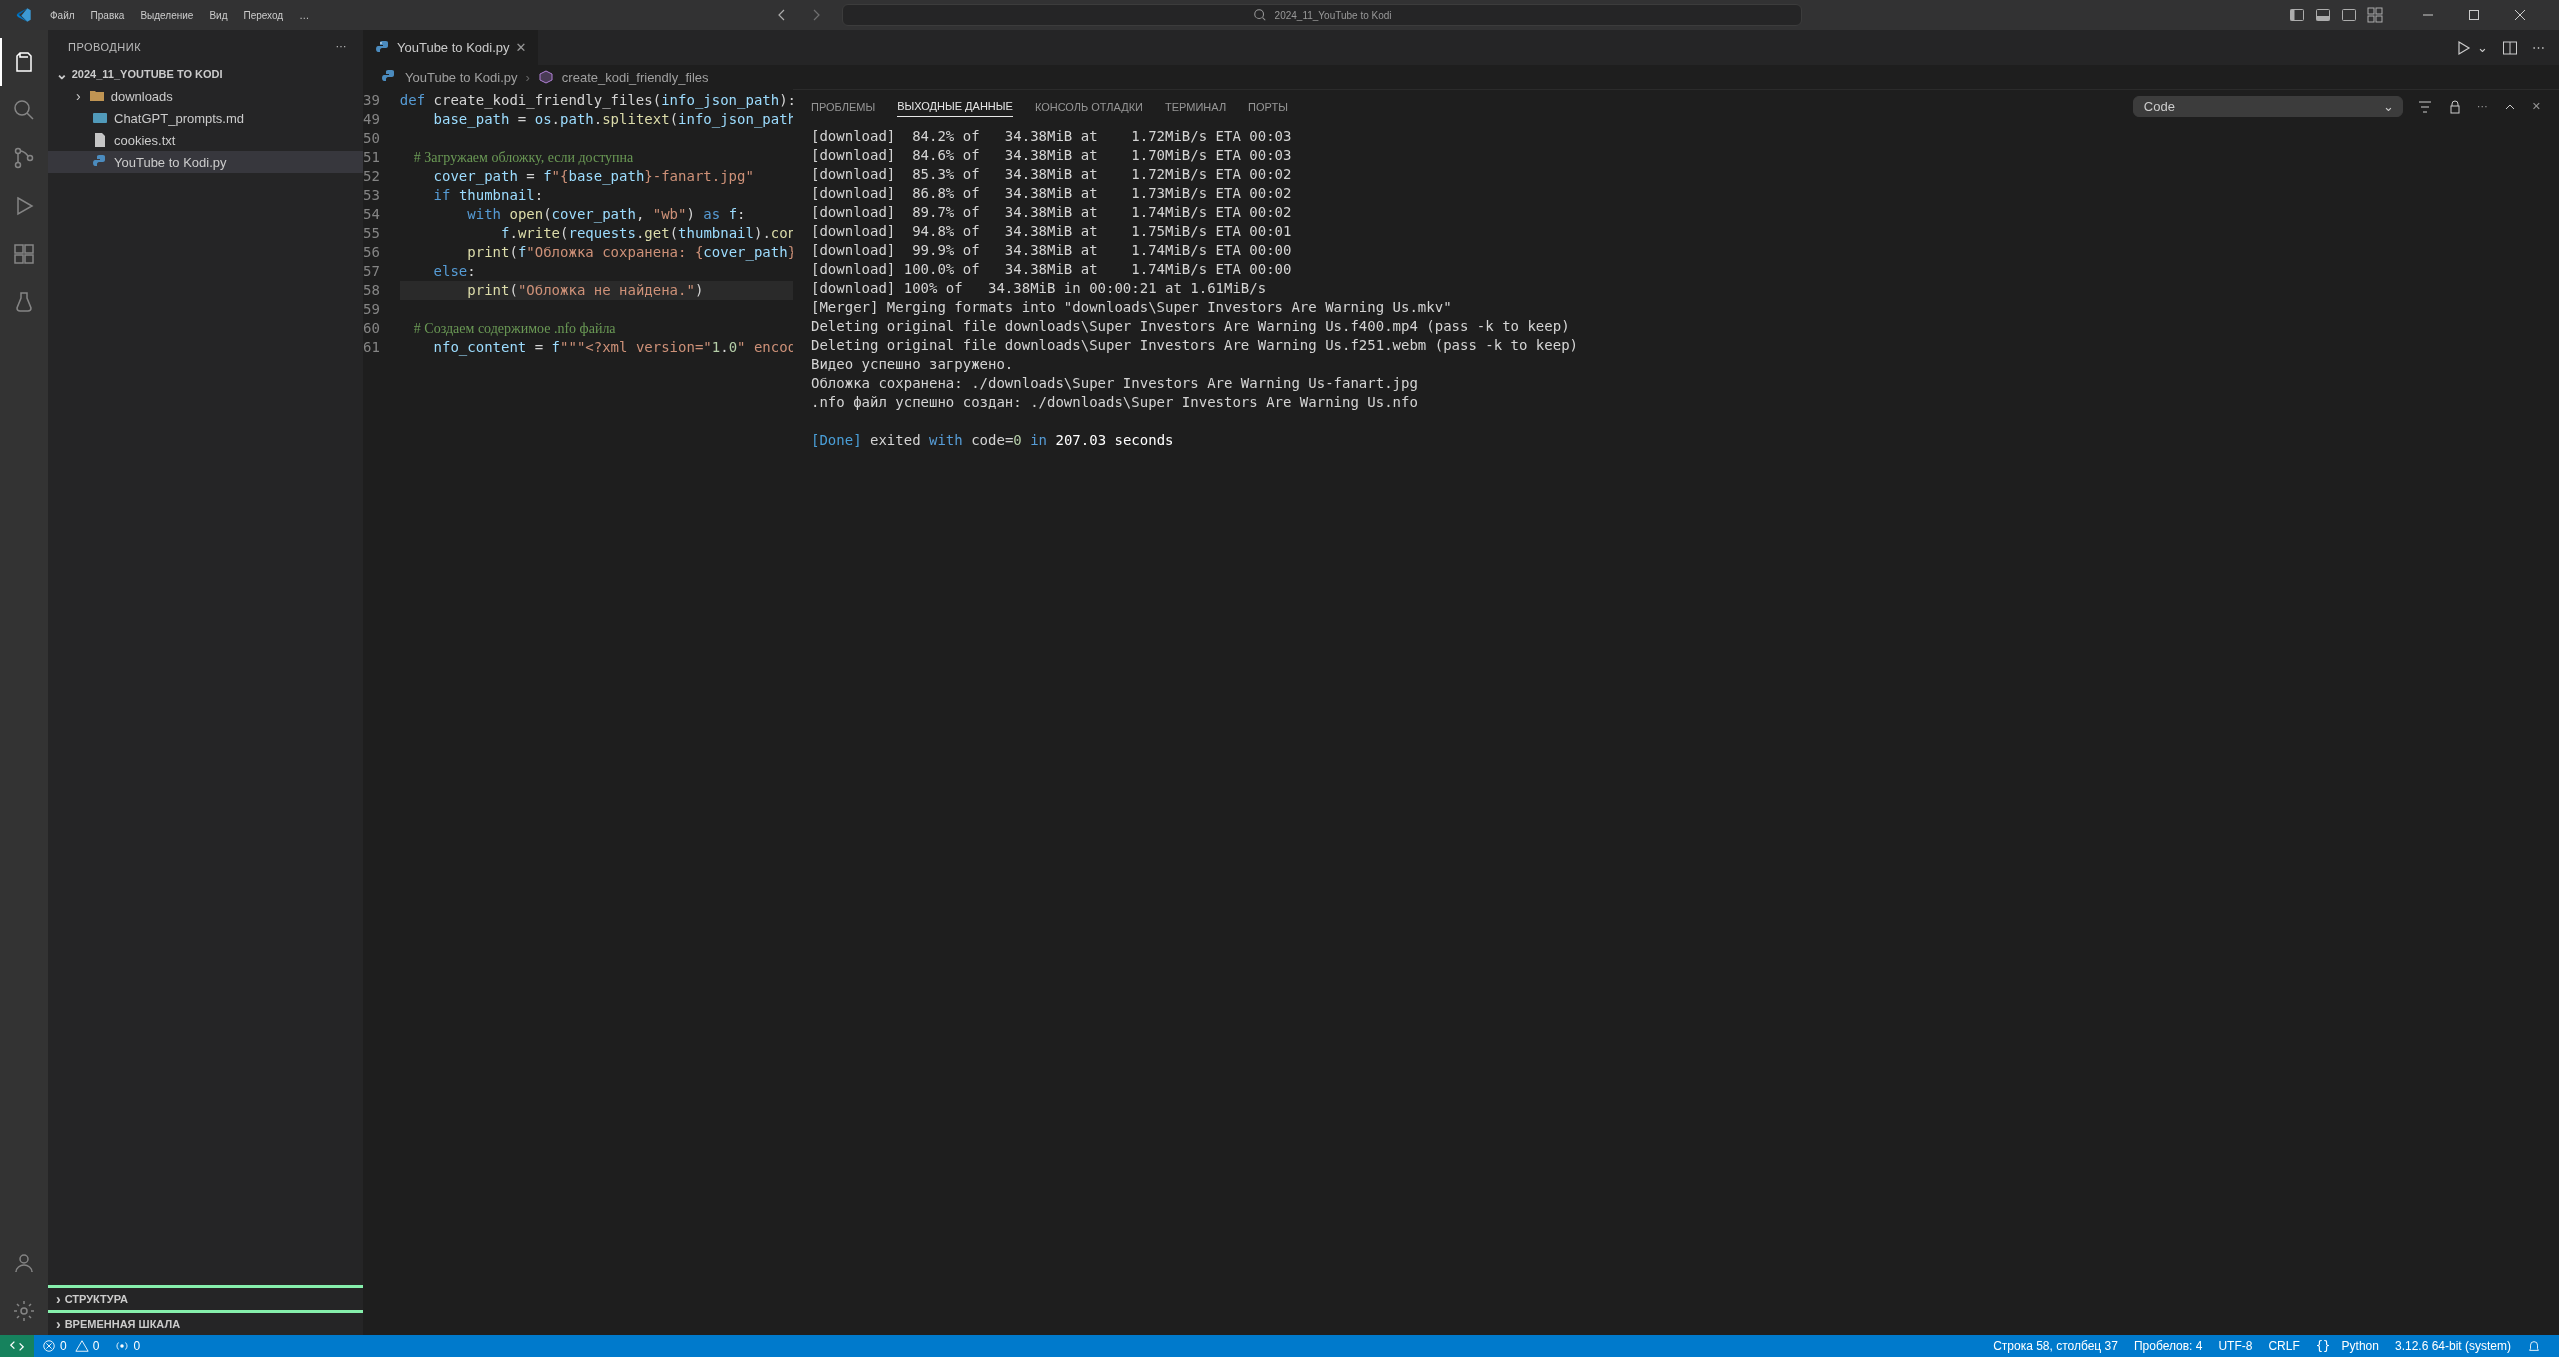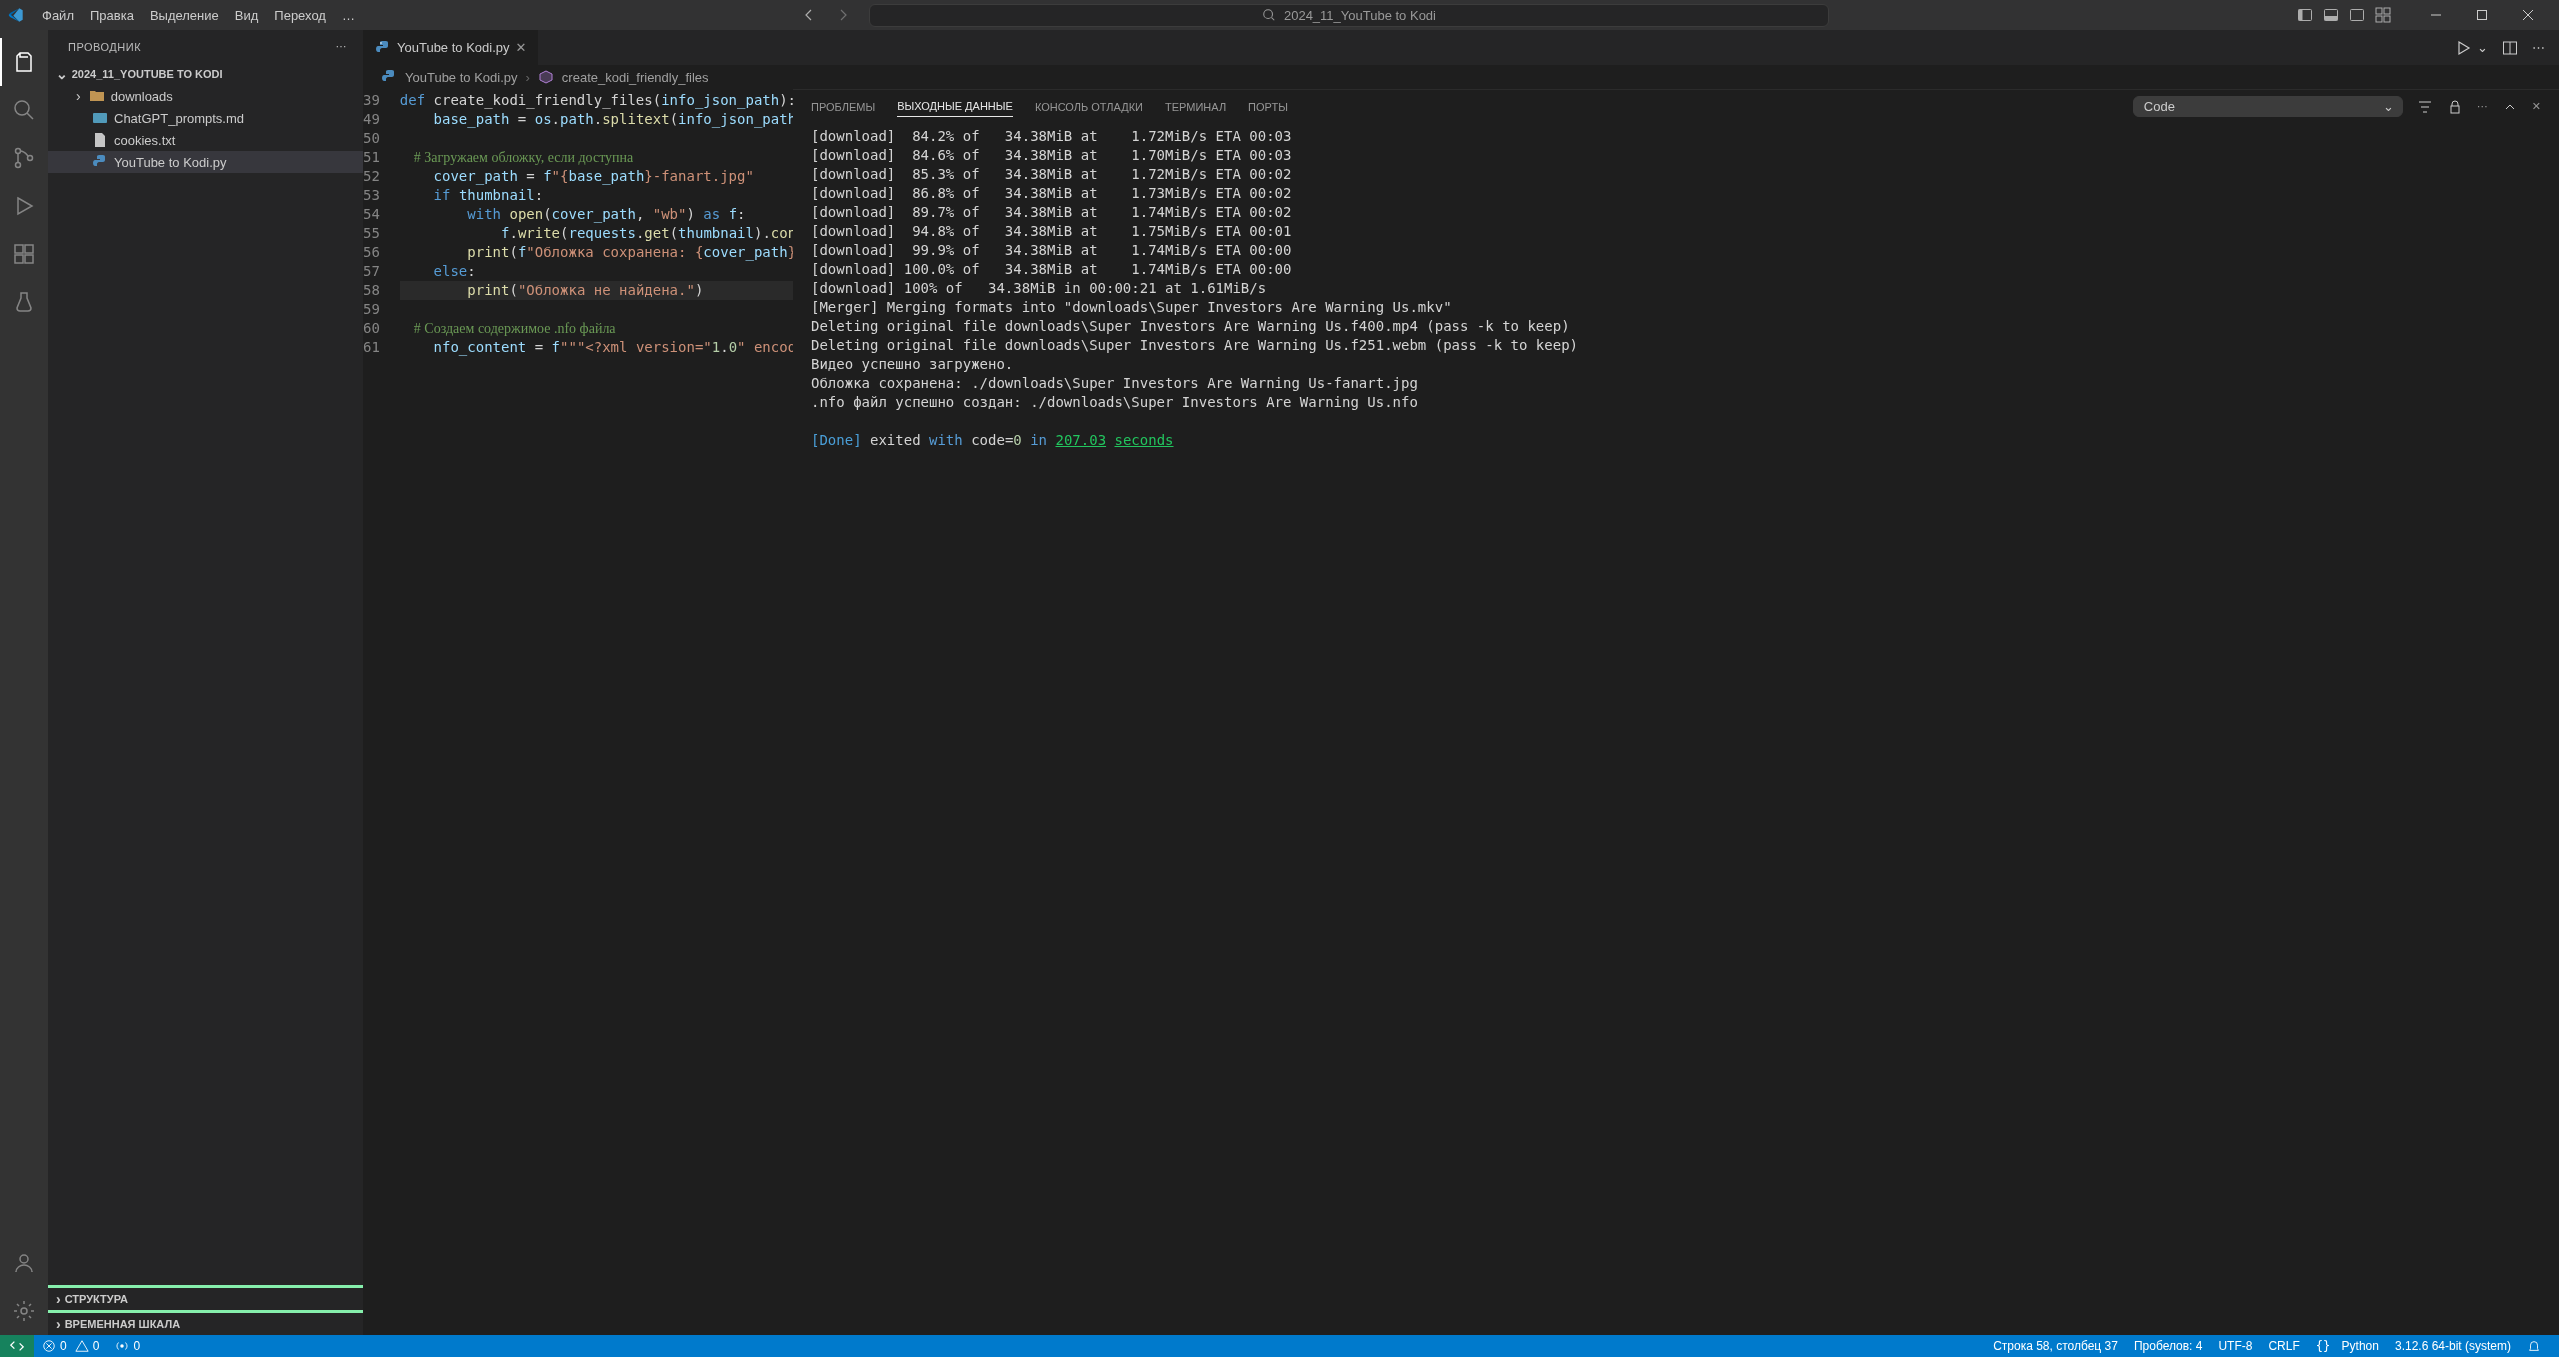--- a/index.html
+++ b/index.html
@@ -14,23 +14,23 @@
   transform-origin: top left;
 }
 .window { display: flex; flex-direction: column; height: 1357px; width: 2559px; }
 
 
 .titlebar {
   height: 30px;
   background: #323233;
   display: flex;
   align-items: center;
-  padding: 0 8px;
+  padding: 0 16px;
   color: #cccccc;
-  font-size: 13px;
+  font-size: 10px;
 }
 .titlebar .logo { width: 16px; height: 16px; margin-right: 10px; }
 .titlebar .menu { display: flex; gap: 0; }
 .titlebar .menu-item { padding: 4px 8px; cursor: pointer; }
 .titlebar .nav { margin-left: auto; display: flex; align-items: center; gap: 18px; margin-right: 30px;}
 .titlebar .search {
   background: #252526; border: 1px solid #3c3c3c; border-radius: 6px;
   padding: 3px 10px; width: 960px; display: flex; align-items: center; gap: 8px;
   color: #999; justify-content: center;
 }
@@ -87,21 +87,21 @@
 
 .panel { flex: 1; display: flex; flex-direction: column; border-top: 1px solid #2b2b2b; min-height:0;}
 .panel-tabs { display: flex; align-items: center; padding: 0 18px; height: 33px; gap: 22px; font-size: 11px; color: #969696;}
 .panel-tab { padding: 4px 0; }
 .panel-tab.active { color: #e7e7e7; border-bottom: 1px solid #e7e7e7; }
 .panel-right { margin-left: auto; display: flex; align-items: center; gap: 14px; }
 .panel-select { background: #3c3c3c; border:1px solid #3c3c3c; color:#ccc; padding: 2px 24px 2px 10px; border-radius:6px; font-size:13px; position:relative; width:270px;}
 .panel-body { flex:1; overflow:auto; padding: 4px 18px; font-family: Consolas, monospace; font-size:14px; line-height:19px; color:#d4d4d4; white-space:pre;}
 .out-done { color: #4a9fd8; }
 .out-zero { color: #b5cea8; }
-.out-sec { color: #22c55e; text-decoration: underline; }
+.out-sec { color: #ffffff; }
 .out-kw { color: #569cd6; }
 
 
 .statusbar { height: 22px; background: #007acc; color: #fff; display: flex; align-items: center; font-size: 12px; padding: 0 10px 0 0;}
 .statusbar .sb-item { padding: 0 8px; height: 100%; display:flex; align-items:center; gap:4px;}
 .statusbar .remote { background: #16825d; width: 34px; justify-content:center;}
 .sb-spacer { flex: 1; }
 
 svg { display: block; }
 .chev::before{content:"›"; display:inline-block; transform: none; font-size:14px; color:#ccc;}

